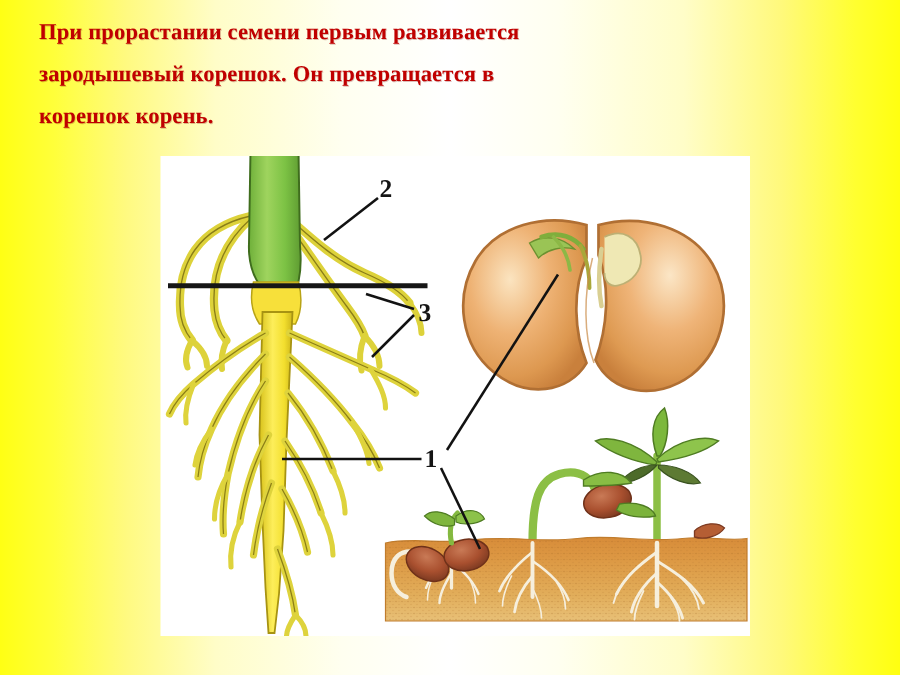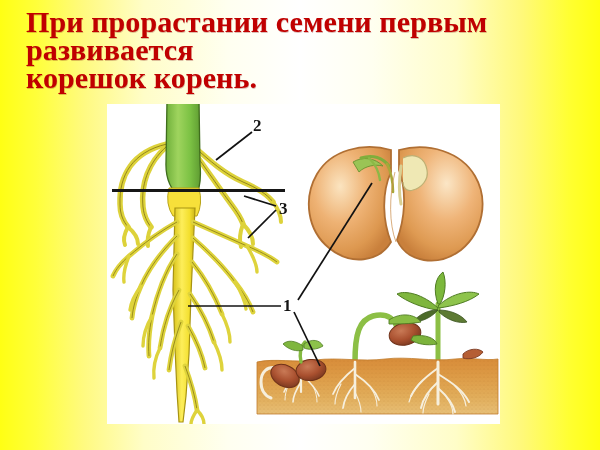--- a/index.html
+++ b/index.html
@@ -14,21 +14,21 @@
       linear-gradient(to right,
         #ffff14 0%, #ffff3a 6%, #fffa80 14%, #fffdc8 24%,
         #fffff0 38%, #ffffff 50%, #fffff0 62%,
         #fffdc8 76%, #fff97a 87%, #ffff30 95%, #ffff10 100%);
   }
   
   #title{
     position:absolute;left:26px;top:8px;width:560px;
     color:#c00000;
     font-family:"Liberation Serif", serif;
-    font-weight:bold;font-size:30px;line-height:28px;
+    font-weight:bold;font-size:15px;line-height:28px;
     letter-spacing:.1px;
     text-shadow:0.5px 0.5px 0 rgba(120,0,0,.25);
     z-index:40;
   }
   #title span{display:block;}
   
   #panel{
     position:absolute;left:107px;top:104px;width:393px;height:320px;
     background:#ffffff;overflow:hidden;z-index:10;
   }
@@ -51,20 +51,21 @@
   #lbl1{left:283px;top:297px;}
   svg{display:block;}
 </style>
 </head>
 <body>
 
 <div id="slide">
 
   <div id="title">
     <span>При прорастании семени первым развивается</span>
+    <span>зародышевый корешок. Он превращается в</span>
     <span>корешок корень.</span>
   </div>
 
   <div id="panel">
 
     <div class="fig" id="rootfig">
       <svg width="200" height="320" viewBox="0 0 200 320">
         <defs>
           <linearGradient id="stemG" x1="0" y1="0" x2="1" y2="0">
             <stop offset="0%" stop-color="#6fb03a"></stop>

